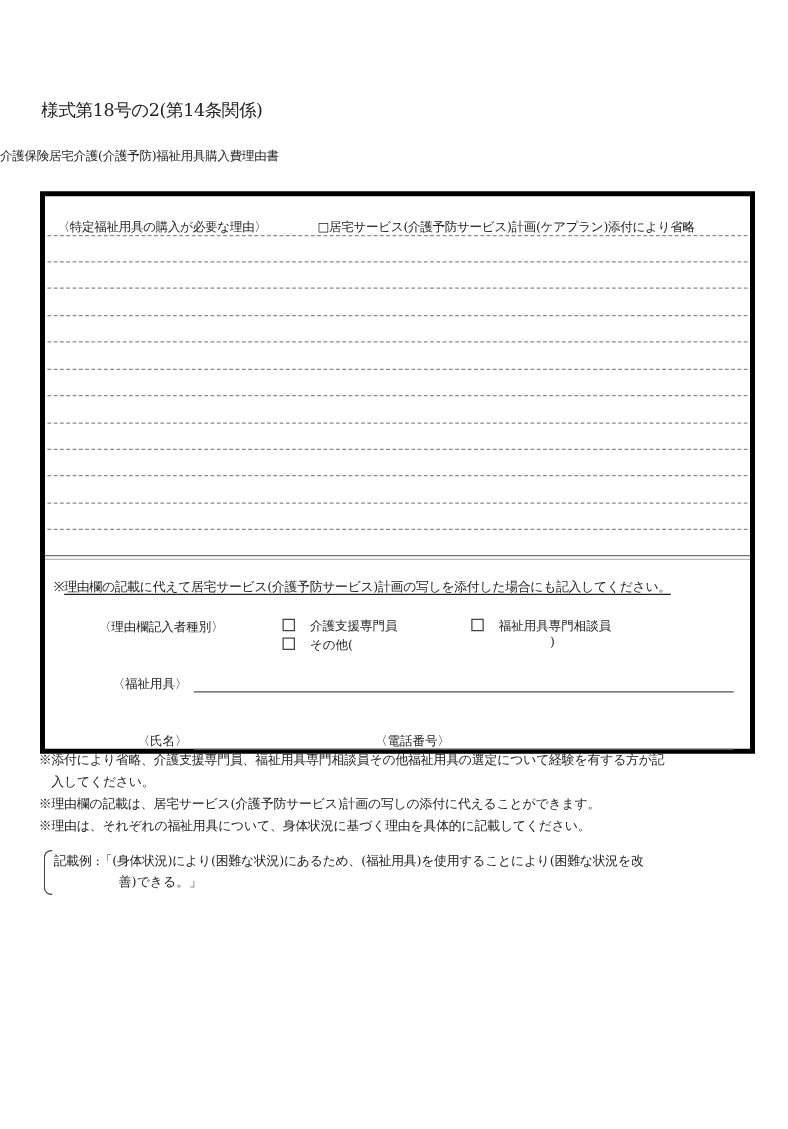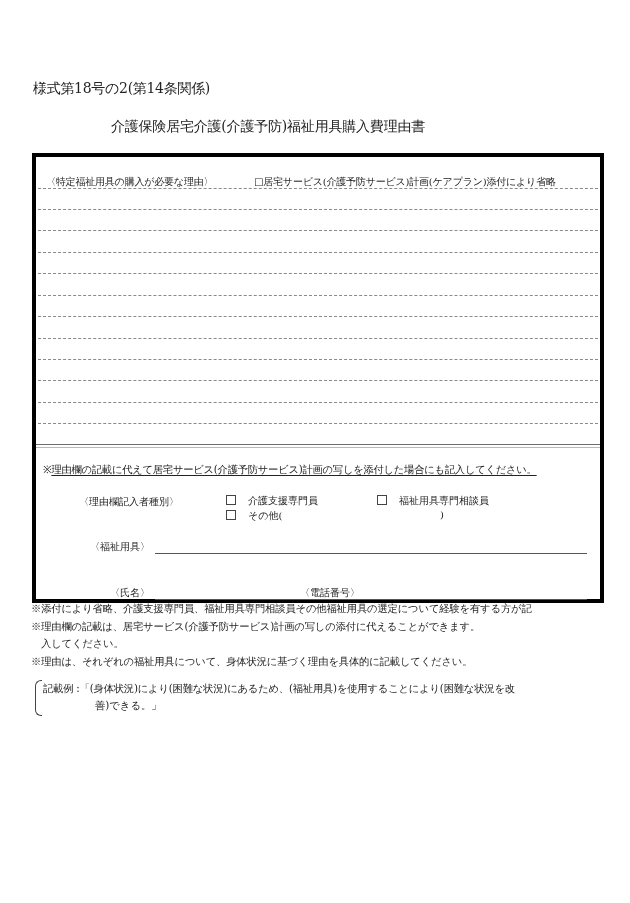--- a/index.html
+++ b/index.html
@@ -16,22 +16,22 @@
       color: #222222;
     }
     .abs { position: absolute; white-space: nowrap; }
     .form-number {
       left: 33px; top: 80px;
       font-size: 14px;
       letter-spacing: -0.3px;
     }
     .doc-title {
       left: 0; width: 536px; top: 118px;
-      text-align: center;
-      font-size: 14px;
+      text-align: left;
+      font-size: 10px;
       letter-spacing: -0.2px;
     }
     .main-box {
       position: absolute;
       left: 32px; top: 153px;
       width: 564px; height: 442px;
       border: 4px solid #000000;
       box-sizing: content-box;
     }
     .reason-header {
@@ -194,22 +194,22 @@
   <div class="field-label" style="left:54px; top:383px">〈福祉用具〉</div>
   <div class="field-line" style="left:119px; width:432px; top:396px"></div>
 
   <div class="field-label" style="left:74px; top:429px">〈氏名〉</div>
   <div class="phone-label">〈電話番号〉</div>
   <div class="field-line" style="left:119px; width:432px; top:442px"></div>
 </div>
 
 <div class="notes">
   <div class="note">※添付により省略、介護支援専門員、福祉用具専門相談員その他福祉用具の選定について経験を有する方が記</div>
+  <div class="note indent">入してください。</div>
   <div class="note">※理由欄の記載は、居宅サービス(介護予防サービス)計画の写しの添付に代えることができます。</div>
-  <div class="note indent">入してください。</div>
   <div class="note">※理由は、それぞれの福祉用具について、身体状況に基づく理由を具体的に記載してください。</div>
 </div>
 
 <div class="example">
   <div class="bracket-l"></div>
   <div class="line1">記載例 :「(身体状況)により(困難な状況)にあるため、(福祉用具)を使用することにより(困難な状況を改</div>
   <div class="line2">善)できる。」</div>
   <div class="bracket-r"></div>
 </div>
 

